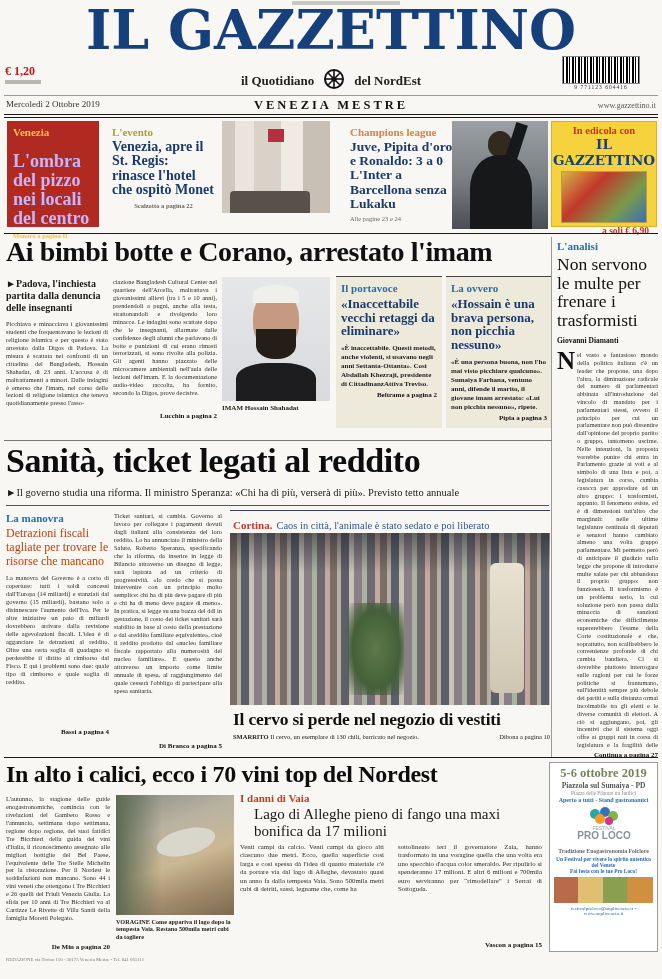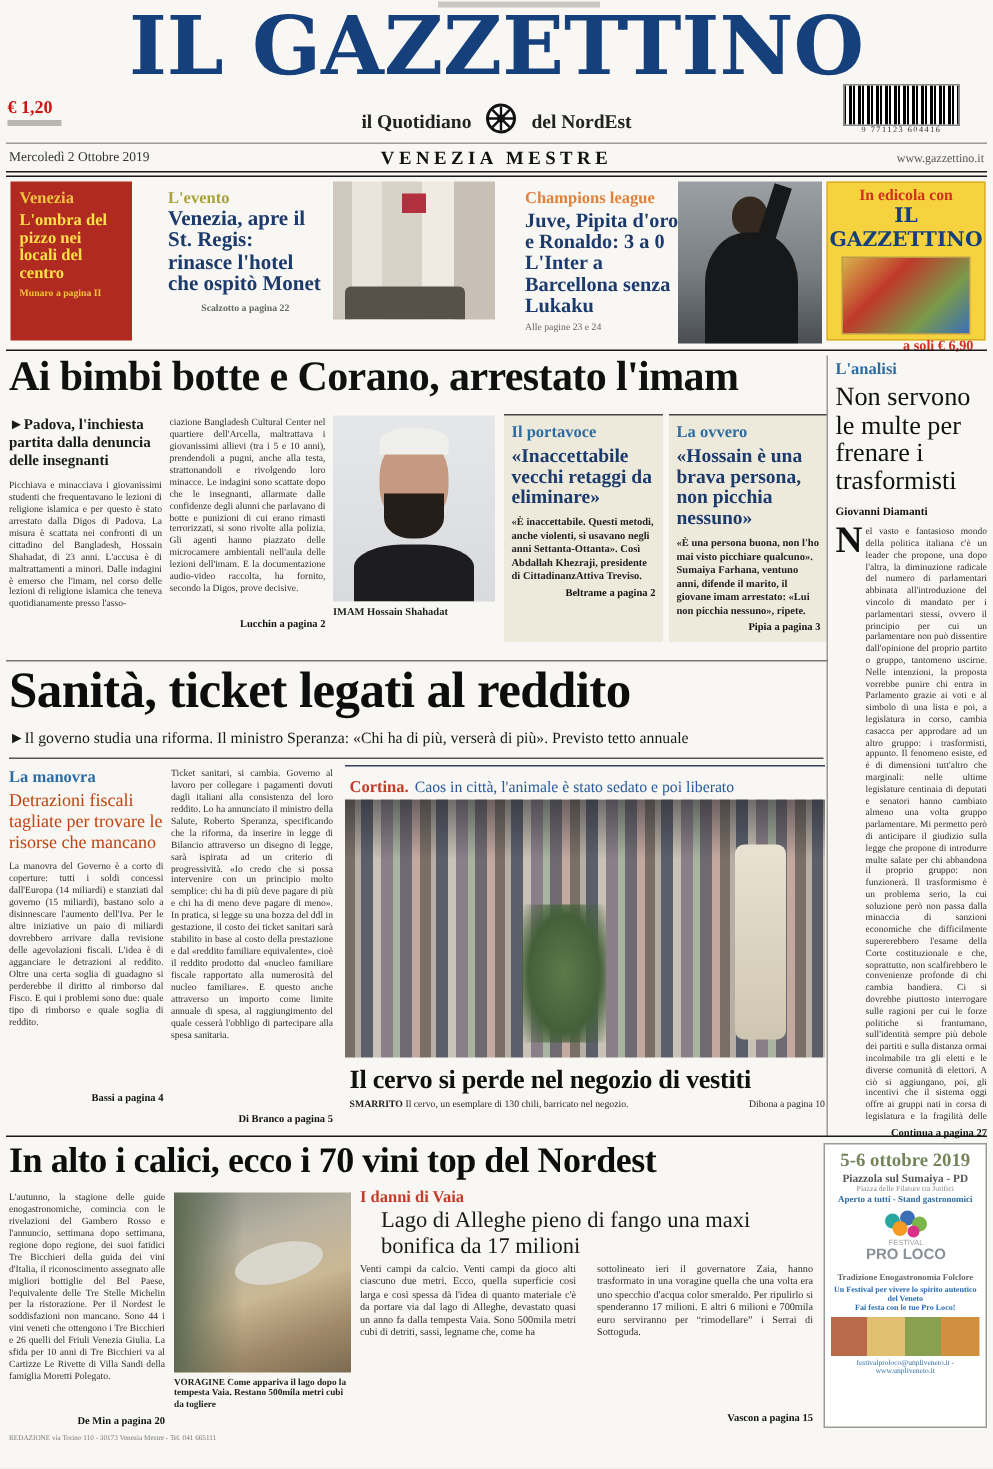--- a/index.html
+++ b/index.html
@@ -54,23 +54,23 @@
 
   <div class="rule" style="left:4px;top:95px;width:654px;background:#9a9a96;"></div>
 
   <div class="abs" style="left:6px;top:99px;font-size:9px;color:#333;">Mercoledì 2 Ottobre 2019</div>
   <div class="abs" style="left:0;top:98px;width:662px;text-align:center;font-size:12.5px;font-weight:bold;letter-spacing:3px;color:#111;">VENEZIA MESTRE</div>
   <div class="abs" style="left:500px;top:101px;width:156px;text-align:right;font-size:8px;color:#555;">www.gazzettino.it</div>
 
   <div class="rule" style="left:4px;top:114px;width:654px;"></div>
   <div class="rule" style="left:4px;top:117px;width:654px;"></div>
 
-  <div class="abs" style="left:7px;top:121px;width:81px;height:106px;background:#b02a21;padding:5px 6px;box-sizing:border-box;">
+  <div class="abs" style="left:7px;top:121px;width:92px;height:106px;background:#b02a21;padding:5px 6px;box-sizing:border-box;">
     <div style="font-size:11px;font-weight:bold;color:#f2c43c;">Venezia</div>
-    <div style="font-size:11px;font-weight:bold;color:#fde047;line-height:1.05;margin-top:4px;">L'ombra del pizzo nei locali del centro</div>
+    <div style="font-size:18px;font-weight:bold;color:#c4b5fd;line-height:1.05;margin-top:14px;">L'ombra del pizzo nei locali del centro</div>
     <div style="font-size:6.5px;font-weight:bold;color:#f2c43c;margin-top:4px;">Munaro a pagina II</div>
   </div>
 
   <div class="abs" style="left:110px;top:121px;width:107px;height:106px;padding:5px 2px;box-sizing:border-box;">
     <div style="font-size:11px;font-weight:bold;color:#a8a23a;">L'evento</div>
     <div style="font-size:14px;font-weight:bold;color:#1c3a6b;line-height:1.03;margin-top:2px;">Venezia, apre il St. Regis: rinasce l'hotel che ospitò Monet</div>
     <div style="font-size:6.5px;font-weight:bold;color:#666;margin-top:4px;text-align:center;">Scalzotto a pagina 22</div>
   </div>
 
   <div class="photo" style="left:222px;top:121px;width:108px;height:92px;background:linear-gradient(90deg,#cfc8bd 0 12%,#e9e4dc 12% 30%,#d8d2c8 30% 55%,#efeae2 55% 75%,#c8c0b4 75% 100%);">

